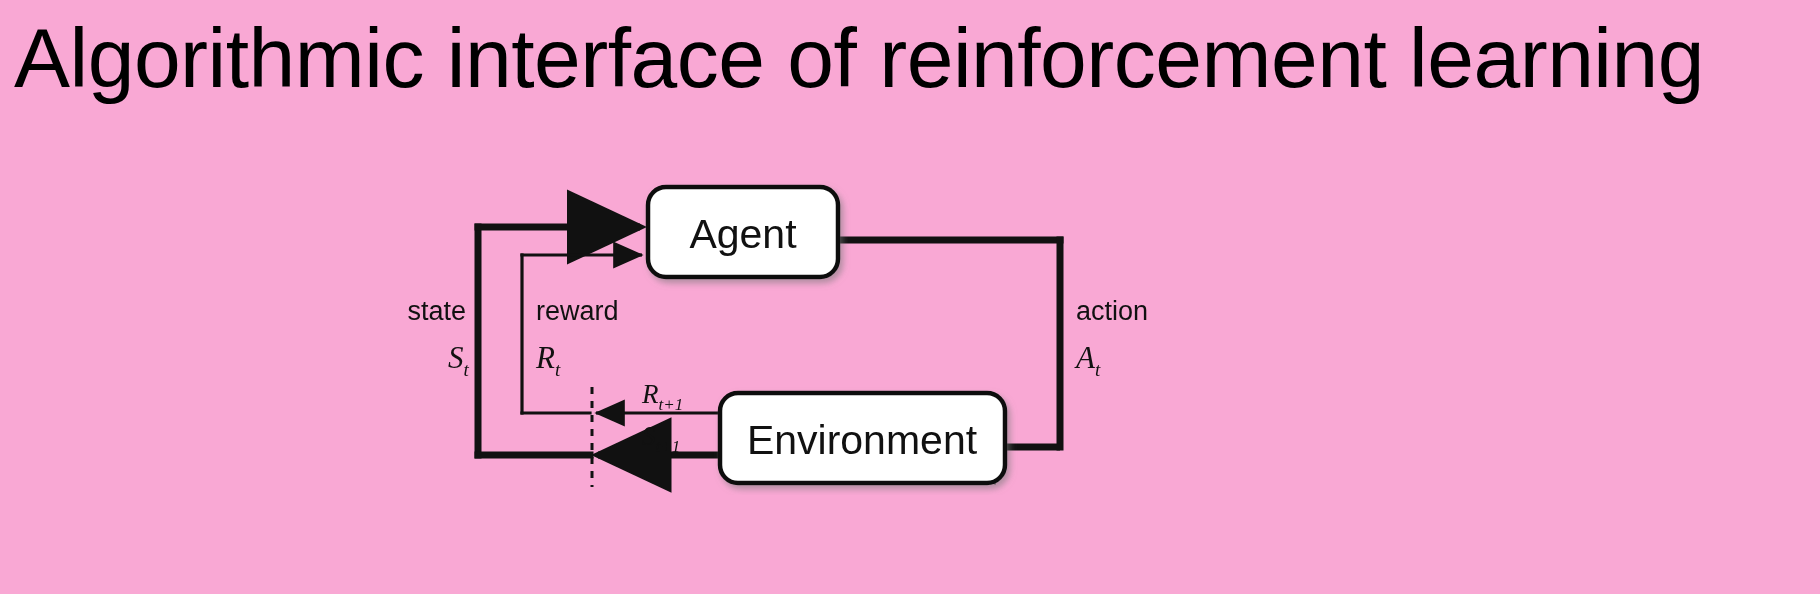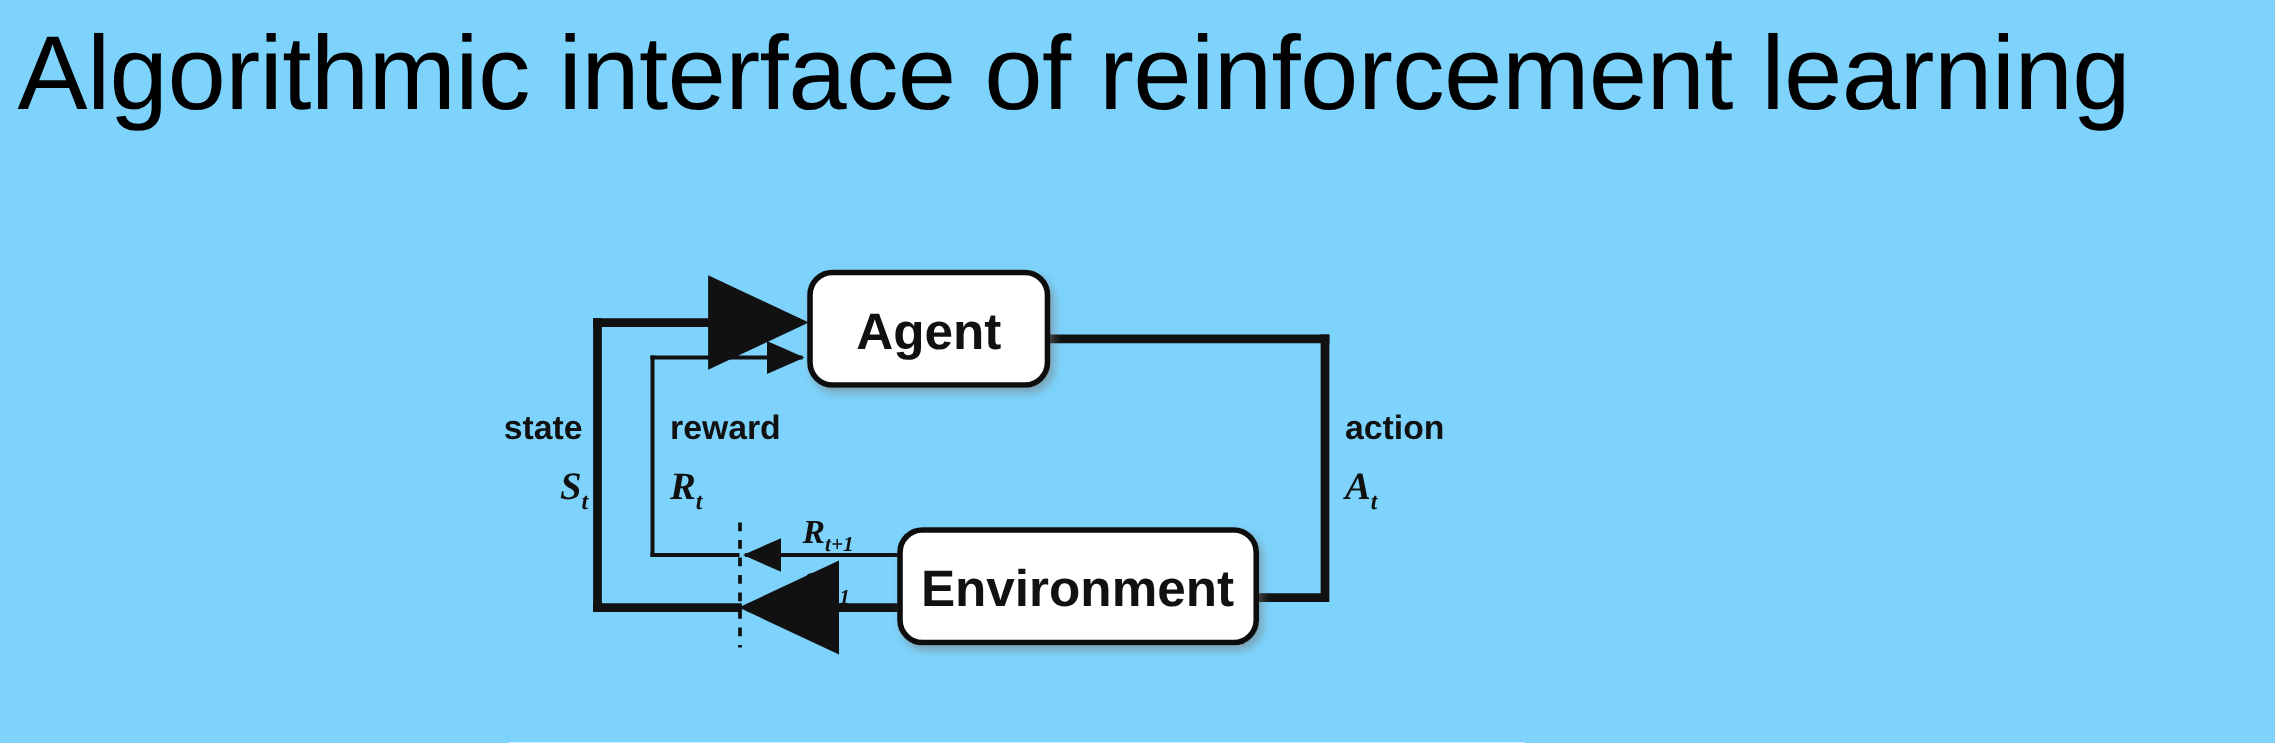--- a/index.html
+++ b/index.html
@@ -13,44 +13,43 @@
     font-family: "Liberation Sans", sans-serif;
     overflow: hidden;
     position: relative;
   }
 
   #slide {
     position: absolute;
     left: 0; top: 0;
     width: 1820px;
     height: 594px;
-    background: #7dd3fc;
+    background: #f9a8d4;
   }
 
   #slide-title {
     position: absolute;
     left: 14px;
     top: 6px;
     width: 1800px;
     font-family: "Liberation Sans", sans-serif;
     font-weight: 400;
     font-size: 84px;
     line-height: 104px;
     letter-spacing: -0.5px;
     color: #000000;
     white-space: nowrap;
   }
 
   #diagram-wrap {
     position: absolute;
     left: 270px;
-    top: 196px;
+    top: 165px;
     width: 1120px;
     height: 330px;
-    font-weight: bold;
   }
 
   #rl-diagram {
     display: block;
     width: 1120px;
     height: 330px;
   }
 
   .box-label {
     font-family: "Liberation Sans", sans-serif;

